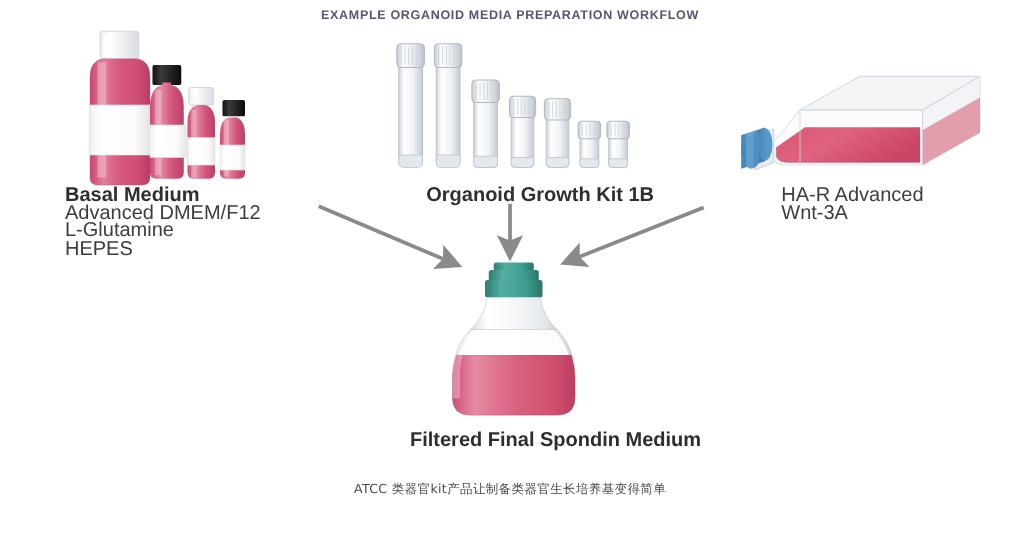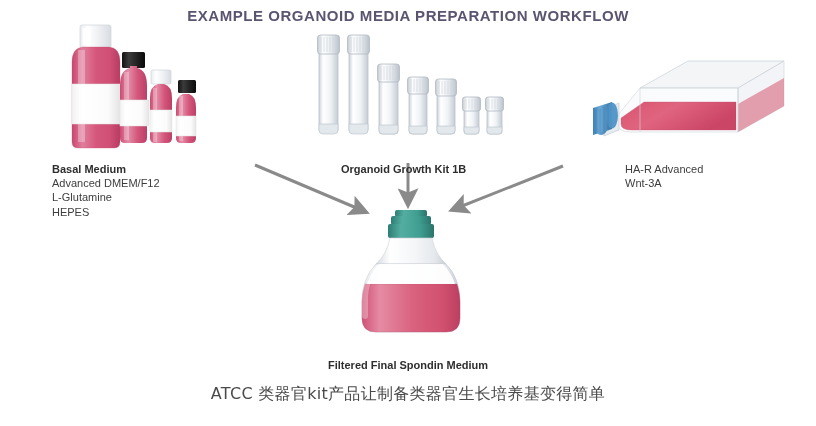--- a/index.html
+++ b/index.html
@@ -7,40 +7,40 @@
     width:816px;height:426px;position:relative;overflow:hidden;
     font-family:"Liberation Sans","DejaVu Sans",sans-serif;
     color:#3a3a3a;
   }
   .stage{position:absolute;inset:0;}
 
   
   .title{
     position:absolute;left:0;right:0;top:7px;
     text-align:center;
-    font-size:15px;font-weight:bold;
+    font-size:10px;font-weight:bold;
     letter-spacing:0.55px;
     color:#5b5470;
     text-transform:uppercase;
     white-space:nowrap;
   }
 
   
-  .lbl{position:absolute;font-size:11px;line-height:14.2px;color:#333;white-space:nowrap;margin-top:12px;}
+  .lbl{position:absolute;font-size:16px;line-height:14.2px;color:#333;white-space:nowrap;}
   .lbl .hd{font-weight:bold;display:block;color:#2e2e2e;}
   .lbl .ln{display:block;color:#3d3d3d;}
 
   .lbl-basal{left:52px;top:150px;}
   .lbl-kit{left:341px;top:150px;font-weight:bold;}
   .lbl-cond{left:625px;top:150px;}
   .lbl-final{left:328px;top:346px;font-weight:bold;}
 
   .caption{
     position:absolute;left:0;right:0;top:384px;text-align:center;
-    font-size:16px;color:#4a4a4a;letter-spacing:0.3px;
+    font-size:10px;color:#4a4a4a;letter-spacing:0.3px;
     font-family:"DejaVu Sans","Liberation Sans",sans-serif;
   }
 
   
   .grp{position:absolute;}
   #bottles-group{left:58px;top:22px;width:170px;height:130px;}
   #vials-group{left:305px;top:28px;width:205px;height:122px;}
   #flask-group{left:588px;top:58px;width:205px;height:92px;}
   #final-group{left:345px;top:208px;width:135px;height:132px;}
   #arrows-group{left:0;top:0;width:816px;height:426px;}

